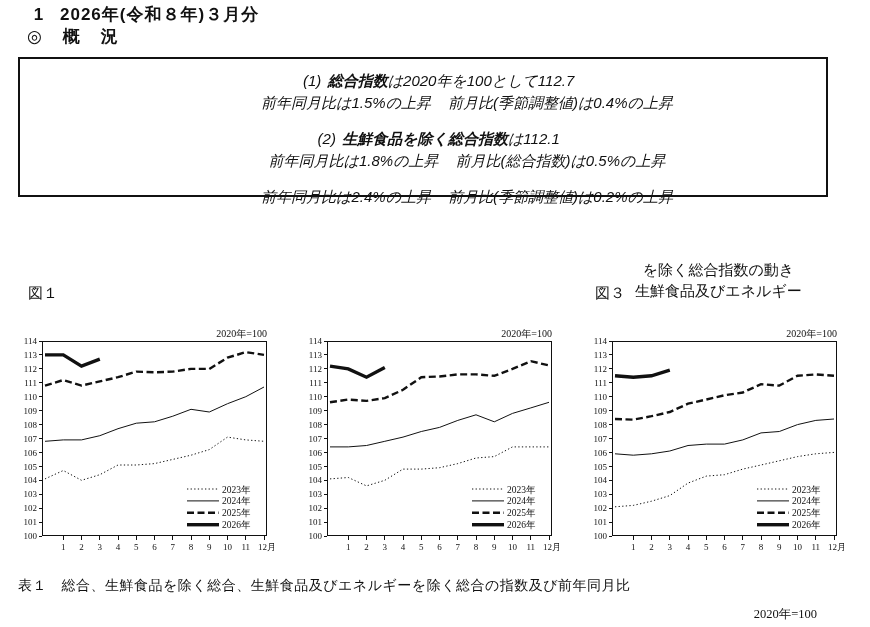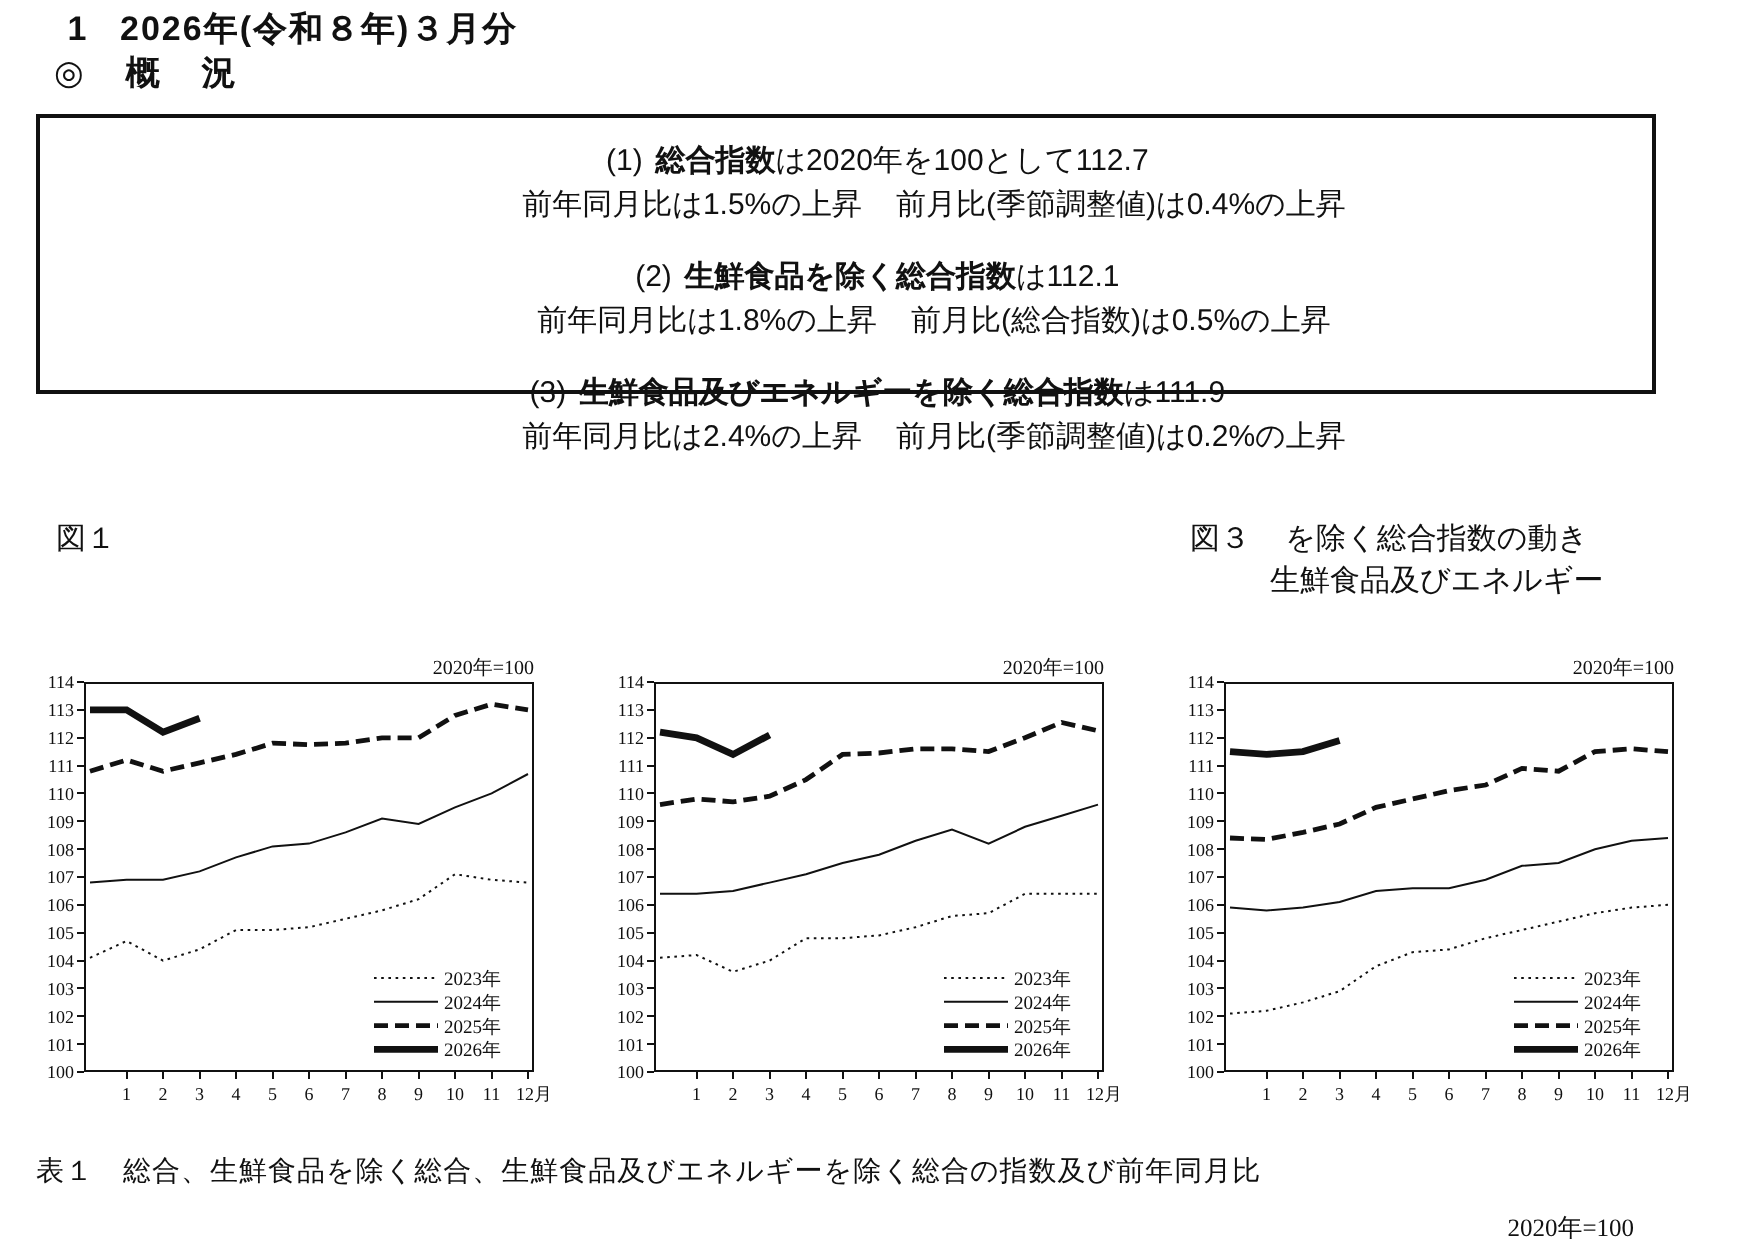--- a/index.html
+++ b/index.html
@@ -9,32 +9,32 @@
     overflow:hidden;
     text-align:center;
   }
   
   .doc-title{position:absolute;left:18px;top:3px;font-size:17px;font-weight:600;letter-spacing:1px;white-space:nowrap;}
   .doc-title .num{display:inline-block;width:42px;}
   .doc-subtitle{position:absolute;left:27px;top:25px;font-size:17px;font-weight:600;letter-spacing:2px;white-space:nowrap;}
   
   .summary-box{
     position:absolute;left:18px;top:57px;width:810px;height:140px;
-    border:2px solid #111;box-sizing:border-box;padding:11px 0 0 25px;
+    border:2px solid #111;box-sizing:border-box;padding:11px 0 0 25px;font-style:italic;
   }
   .summary-item{margin-bottom:14px;}
   .item-head{font-size:15px;font-weight:500;line-height:22px;white-space:nowrap;}
   .item-head .marker{display:inline-block;width:31px;}
   .item-head .idx{font-weight:800;}
   .item-detail{font-size:15px;font-weight:500;line-height:22px;margin-left:63px;white-space:nowrap;}
   .item-detail .mom{margin-left:17px;margin-top:16px;}
   
   .fig-cap{position:absolute;top:260px;display:flex;font-size:15px;font-weight:500;
     font-family:"Liberation Serif","DejaVu Serif",serif;white-space:nowrap;}
-  .fig-cap .lbl{width:50px;}
+  .fig-cap .lbl{width:50px;margin-top:24px;}
   .fig-cap .t{line-height:21px;}
   .cap1{left:18px;} .cap2{left:300px;} .cap3{left:585px;}
   
   .chart{position:absolute;top:325px;width:285px;height:250px;}
   .chart1{left:10px;} .chart2{left:295px;} .chart3{left:580px;}
   .chart svg text{font-family:"Liberation Serif","DejaVu Serif",serif;fill:#111;}
   
   .table-caption{position:absolute;left:18px;top:577px;font-size:14px;font-weight:500;
     font-family:"Liberation Serif","DejaVu Serif",serif;letter-spacing:0.5px;white-space:nowrap;}
   .scale-note{position:absolute;right:53px;top:606px;font-size:12.5px;
@@ -64,23 +64,20 @@
     <div class="summary-item">
       <div class="item-head">
         <span class="marker">(2)</span><span class="idx">生鮮食品を除く総合指数</span><span>は112.1</span>
       </div>
       <div class="item-detail">
         <span class="yoy">前年同月比は1.8%の上昇</span><span class="mom">前月比(総合指数)は0.5%の上昇</span>
       </div>
     </div>
 
     <div class="summary-item">
-      <div class="item-head">
-        <span class="marker">(3)</span><span class="idx">生鮮食品及びエネルギーを除く総合指数</span><span>は111.9</span>
-      </div>
       <div class="item-detail">
         <span class="yoy">前年同月比は2.4%の上昇</span><span class="mom">前月比(季節調整値)は0.2%の上昇</span>
       </div>
     </div>
 
   </div>
 
   <div class="fig-cap cap1">
     <span class="lbl">図１</span>
   </div>

